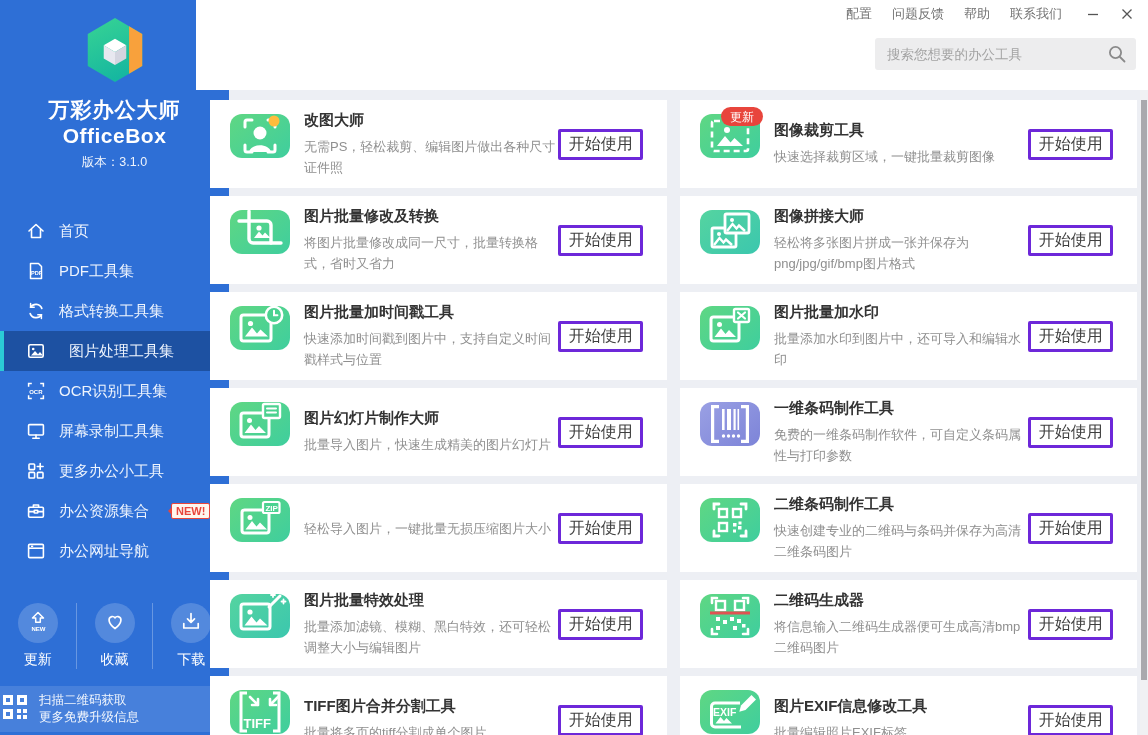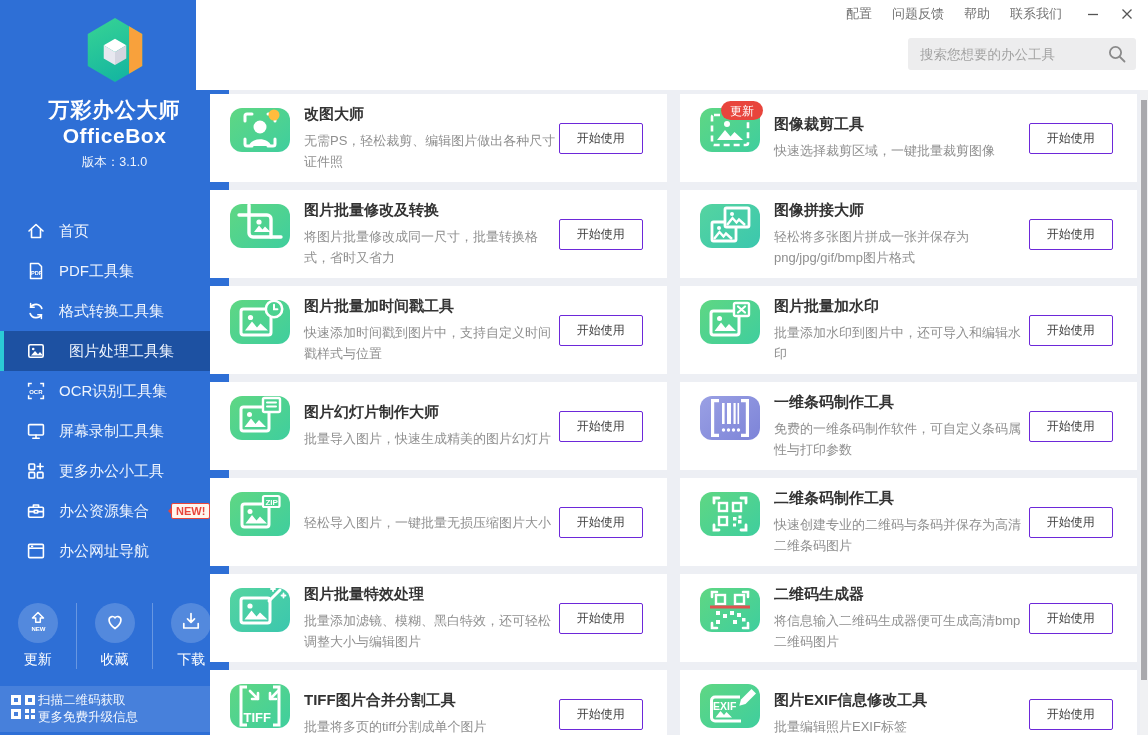--- a/index.html
+++ b/index.html
@@ -19,47 +19,47 @@
   .nav-item.active { background:#1d51a2; border-left:4px solid #2bcbd6; padding-left:22px;gap:23px; }
   .new-badge { display:inline-block; margin-left:9px; background:#fff6ee; color:#e8453c; border:1px solid #e8453c; font-size:11px; font-weight:bold; line-height:1; padding:2px 4px 1px; border-radius:2px; position:relative; }
   .new-badge::before { content:""; position:absolute; left:-8px; top:50%; transform:translateY(-50%); border:4px solid transparent; border-right-color:#e8453c; }
 
   .side-actions { position:absolute; bottom:66px; left:0; right:0; display:flex; }
   .action { flex:1; text-align:center; }
   .action + .action { border-left:1px solid rgba(255,255,255,0.28); }
   .action .circle { width:40px; height:40px; border-radius:50%; background:rgba(255,255,255,0.18); margin:0 auto 8px; display:flex; align-items:center; justify-content:center; }
   .action .alabel { font-size:14px; color:#fff; }
 
-  .qr-bar { position:absolute; bottom:3px; left:0; right:0; height:46px; background:rgba(255,255,255,0.12); display:flex; align-items:center; padding:0 8px; }
+  .qr-bar { position:absolute; bottom:3px; left:0; right:0; height:46px; background:rgba(255,255,255,0.12); display:flex; align-items:center; gap:9px; padding:0 0; }
   .qr-text { font-size:12.5px; line-height:17px; color:#f2f6fd; }
 
   
   .header { position:absolute; left:196px; top:0; right:0; height:90px; background:#fff; }
   .top-menu { position:absolute; top:5px; right:14px; display:flex; align-items:center; gap:20px; }
   .menu-item { font-size:13px; color:#737373; cursor:pointer; }
   .win-btn { width:14px; height:14px; display:flex; align-items:center; justify-content:center; cursor:pointer; }
-  .search-box { position:absolute; top:38px; right:12px; width:228px; height:32px; background:#ededee; border-radius:3px; display:flex; align-items:center; }
+  .search-box { position:absolute; top:38px; right:12px; width:261px; height:32px; background:#ededee; border-radius:3px; display:flex; align-items:center; }
   .search-box input { flex:1; border:none; outline:none; background:transparent; padding:0 6px 0 12px; font-size:13.5px; color:#555; font-family:inherit; }
   .search-box input::placeholder { color:#a3a3a3; }
   .search-icon { width:22px; height:22px; margin-right:8px; flex:none; display:flex; align-items:center; justify-content:center; cursor:pointer; }
 
   
-  .content { position:absolute; left:196px; top:84px; width:952px; bottom:0; overflow:hidden; }
+  .content { position:absolute; left:196px; top:90px; width:952px; bottom:0; overflow:hidden; }
   .cards { display:grid; grid-template-columns:457px 457px; gap:8px 13px; margin:10px 0 0 14px; }
   .card { height:88px; background:#fff; display:flex; align-items:center; }
   .icon-wrap { position:relative; margin-left:20px; width:60px; height:60px; flex:none; }
   .tool-icon { width:60px; height:44px; border-radius:12px; display:flex; align-items:center; justify-content:center; }
   .tool-icon.green  { background:linear-gradient(140deg,#5fd783 0%,#3fce9e 100%); color:#4bd290; }
   .tool-icon.teal   { background:linear-gradient(140deg,#55d4a0 0%,#3bc7ae 100%); color:#48cda7; }
   .tool-icon.purple { background:linear-gradient(140deg,#9aa0e4 0%,#7d84d8 100%); color:#8b92dd; }
   .card-badge { position:absolute; top:-7px; left:21px; background:#e8453c; color:#fff; font-size:12px; line-height:1; padding:4px 9px 3px; border-radius:10px; white-space:nowrap; }
   .texts { margin-left:14px; width:272px; }
   .tool-title { font-size:15px; font-weight:bold; color:#333; margin-bottom:6px; }
   .tool-desc { font-size:13px; color:#8f8f8f; line-height:21px; }
-  .start-btn { margin-left:auto; margin-right:24px; width:90px; height:31px; background:#fff; border:1px solid #6d28d9; border-radius:2px; font-size:12px; color:#404040; font-family:inherit; cursor:pointer; }
+  .start-btn { margin-left:auto; margin-right:24px; width:90px; height:31px; background:#fff; border:3px solid #6d28d9; border-radius:2px; font-size:16px; color:#404040; font-family:inherit; cursor:pointer; }
 
   
   .scroll-track { position:absolute; right:0; top:90px; bottom:0; width:8px; background:#f0f1f3; }
   .scroll-thumb { position:absolute; left:1px; top:10px; width:6px; height:580px; background:#a9a9ad; }
 </style>
 </head>
 <body>
 
 <div class="sidebar">
   <div class="logo-block">

